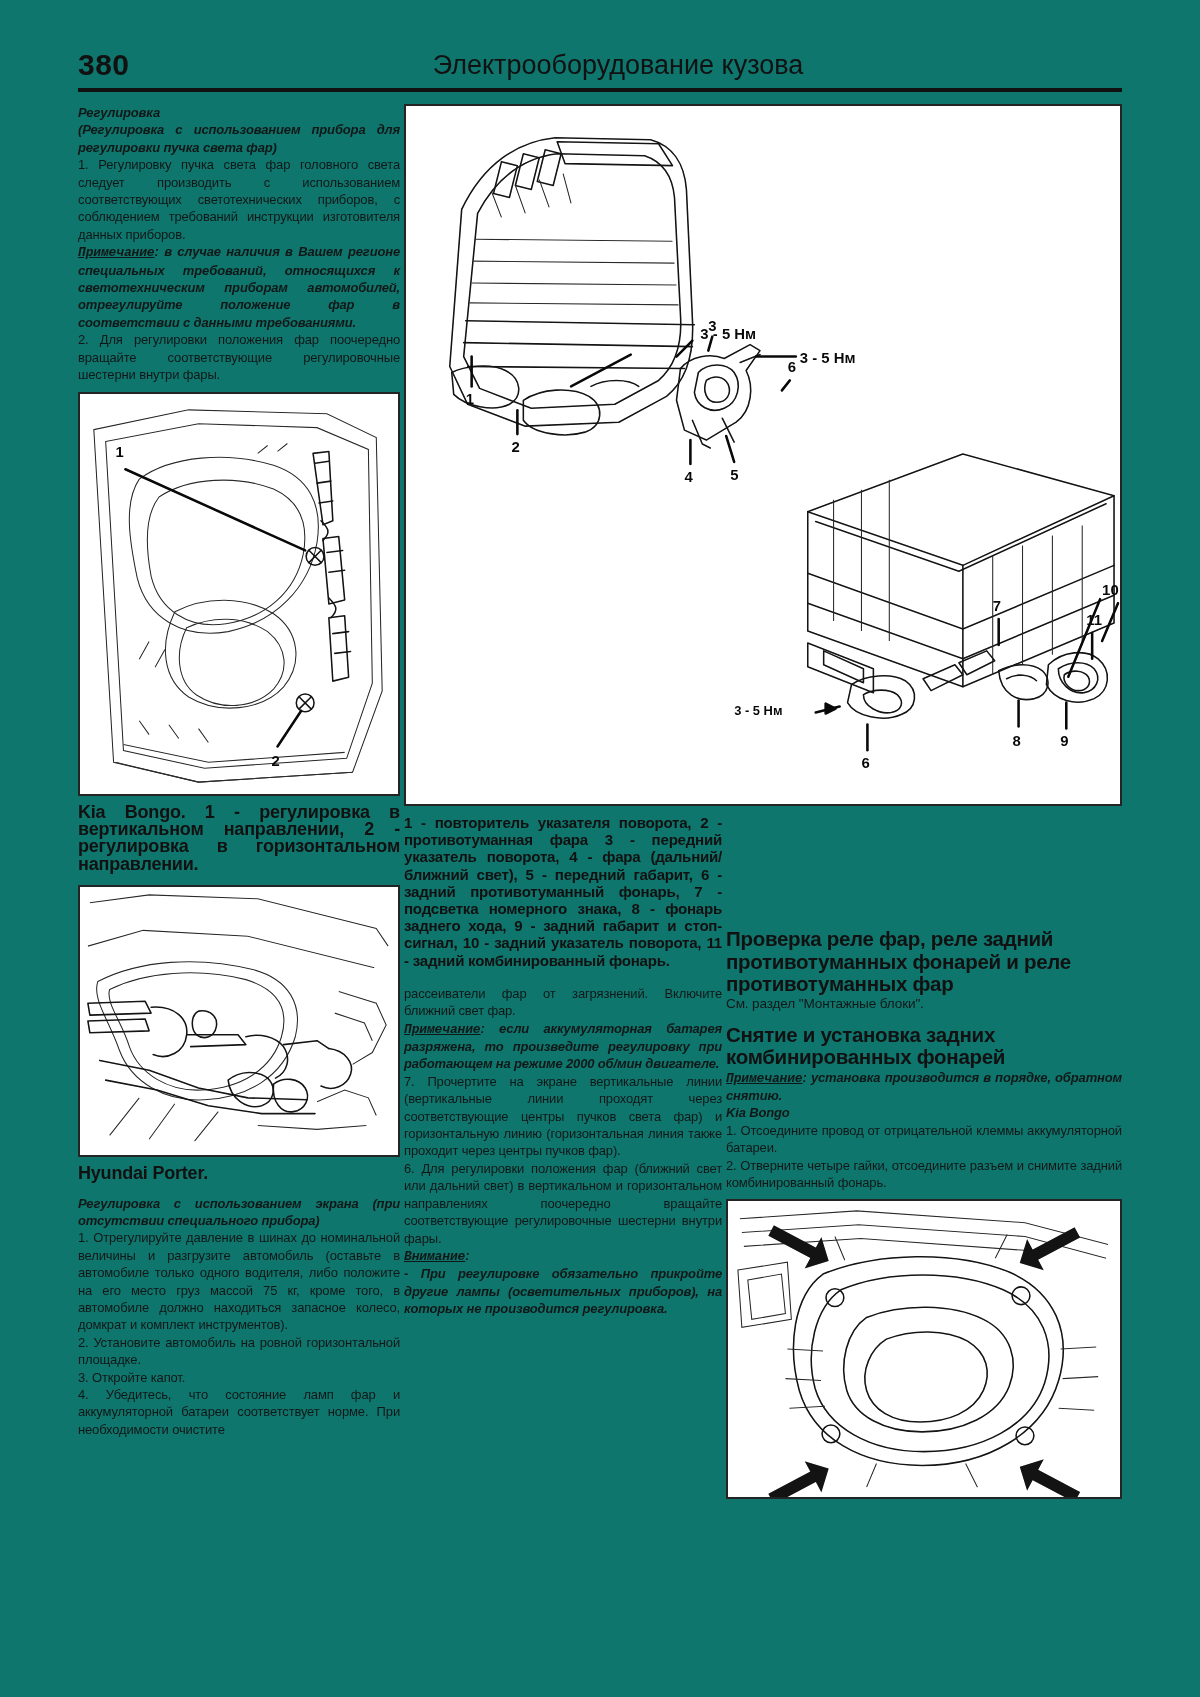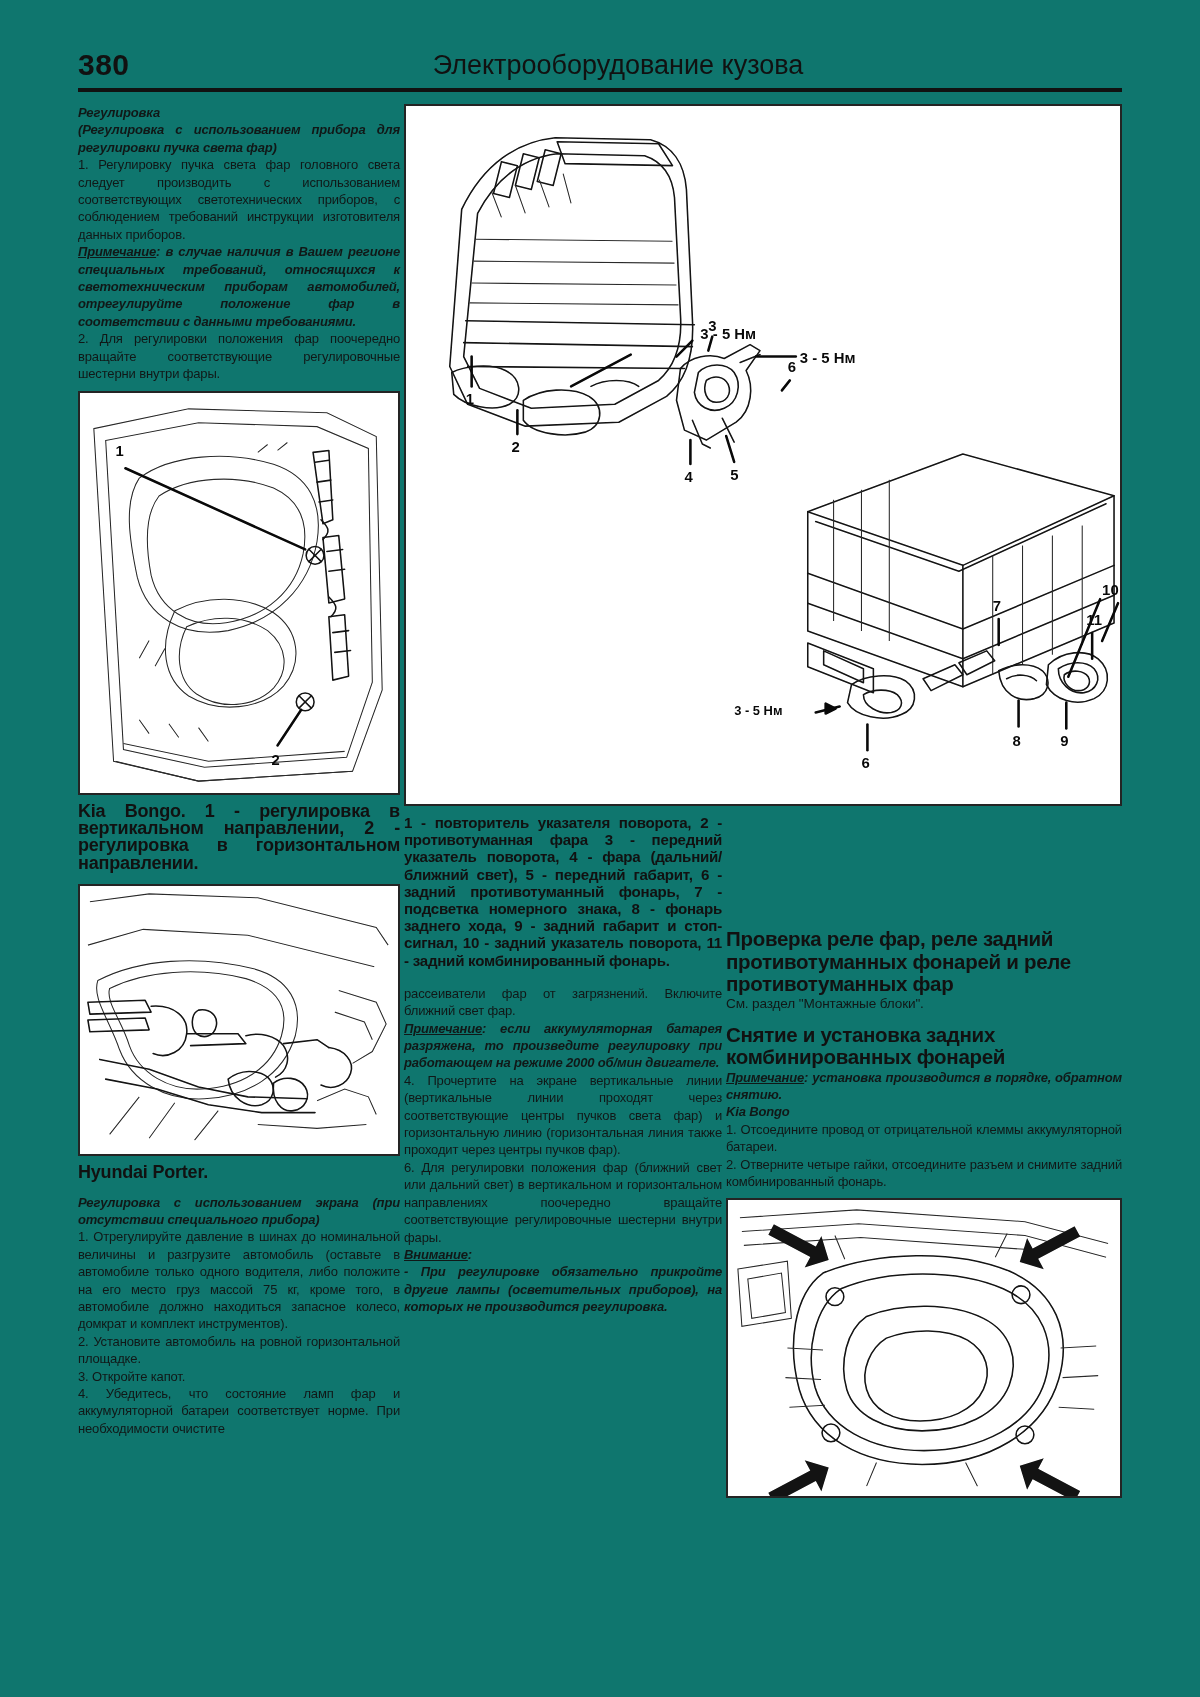--- a/index.html
+++ b/index.html
@@ -72,21 +72,21 @@
   .tx {
     font-size: 13px;
     line-height: 17.4px;
     text-align: justify;
     letter-spacing: -0.15px;
     margin: 0 0 0 0;
     -webkit-font-smoothing: none;
   }
   .tx.blur  { filter: blur(0.28px); opacity: 0.93; }
   .ital     { font-style: italic; font-weight: 700; }
-  .note-lbl { font-style: italic; font-weight: 700; text-decoration: underline; }
+  .note-lbl { font-style: italic; font-weight: 700; text-decoration: underline; font-family: Liberation Mono, monospace; }
   .h-big {
     font-size: 20.5px;
     line-height: 22.5px;
     font-weight: 700;
     letter-spacing: -0.3px;
   }
   .sml {
     font-size: 13.6px;
     line-height: 16px;
   }
@@ -354,21 +354,21 @@
       </svg>
     </div>
 
     <div class="gap8"></div>
     <div class="cap-legend blur">1 - повторитель указателя поворота, 2 - противотуманная фара 3 - передний указатель поворота, 4 - фара (дальний/ближний свет), 5 - передний габарит, 6 - задний противотуманный фонарь, 7 - подсветка номерного знака, 8 - фонарь заднего хода, 9 - задний габарит и стоп-сигнал, 10 - задний указатель поворота, 11 - задний комбинированный фонарь.</div>
 
     <div class="gap16"></div>
 
     <div class="tx blur">рассеиватели фар от загрязнений. Включите ближний свет фар.</div>
     <div class="tx blur"><span class="note-lbl">Примечание</span><span class="ital">: если аккумуляторная батарея разряжена, то произведите регулировку при работающем на режиме 2000 об/мин двигателе.</span></div>
-    <div class="tx blur">4. Прочертите на экране вертикальные линии (вертикальные линии проходят через соответствующие центры пучков света фар) и горизонтальную линию (горизонтальная линия также проходит через центры пучков фар).</div>
+    <div class="tx blur">7. Прочертите на экране вертикальные линии (вертикальные линии проходят через соответствующие центры пучков света фар) и горизонтальную линию (горизонтальная линия также проходит через центры пучков фар).</div>
     <div class="tx blur">6. Для регулировки положения фар (ближний свет или дальний свет) в вертикальном и горизонтальном направлениях поочередно вращайте соответствующие регулировочные шестерни внутри фары.</div>
     <div class="tx blur"><span class="note-lbl">Внимание</span><span class="ital">:</span></div>
     <div class="tx blur ital">- При регулировке обязательно прикройте другие лампы (осветительных приборов), на которых не производится регулировка.</div>
   </div>
 
   <div class="col col-3" style="top:928px;">
 
     <div class="h-big blur">Проверка реле фар, реле задний противотуманных фонарей и реле противотуманных фар</div>
     <div class="tx sml blur">См. раздел "Монтажные блоки".</div>
 

